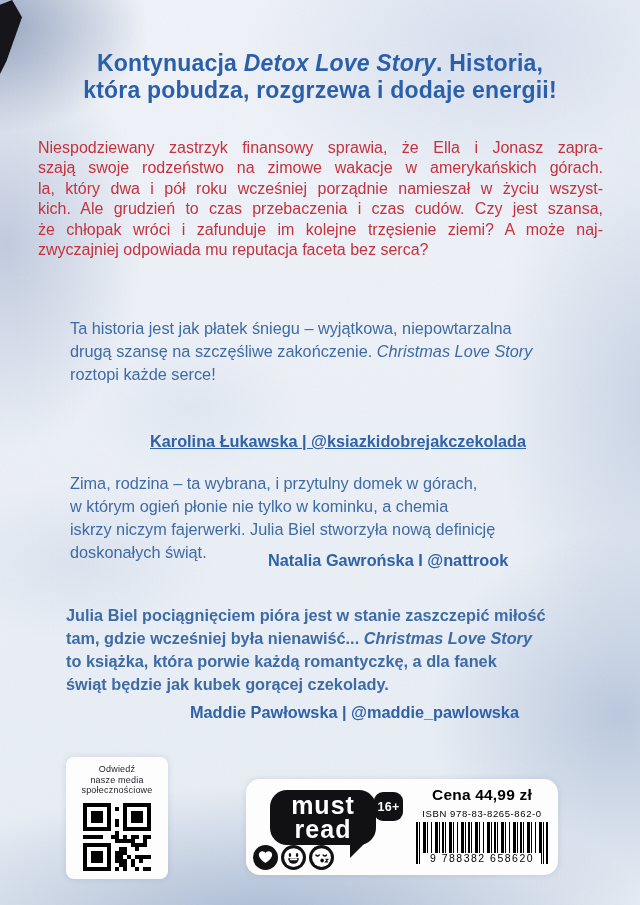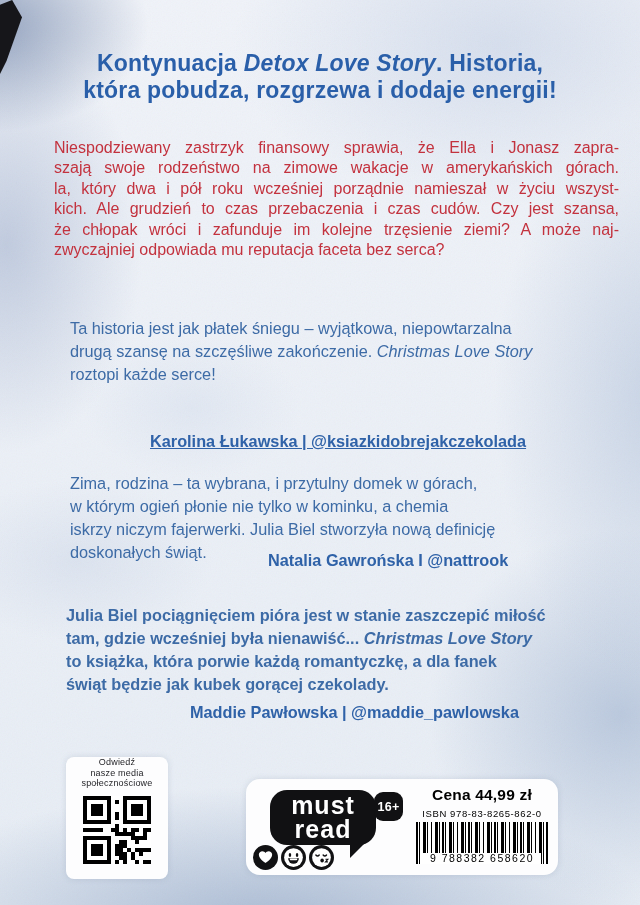--- a/index.html
+++ b/index.html
@@ -24,38 +24,38 @@
     clip-path:polygon(0 6%,55% 0,100% 22%,30% 78%,0 95%);
   }
   .tline{white-space:nowrap;}
   .ital{font-style:italic;}
 
   #headline{
     position:absolute;top:50px;left:0;width:640px;text-align:center;
     color:var(--c-headline);font-weight:bold;font-size:23px;line-height:27px;letter-spacing:.2px;
   }
   #synopsis{
-    position:absolute;top:138px;left:54px;width:565px;
+    position:absolute;top:138px;left:38px;width:565px;
     color:var(--c-synopsis);font-size:16px;line-height:20.4px;
   }
   #synopsis .tline{white-space:normal;text-align:justify;text-align-last:justify;}
   #synopsis .tline:last-child{text-align-last:left;}
 
   .quote{position:absolute;color:var(--c-quote);font-size:16.3px;line-height:23px;}
   #review1{top:317px;left:70px;}
   #review2{top:472px;left:70px;}
   #review3{top:604px;left:66px;font-weight:bold;}
   .attribution{position:absolute;color:var(--c-attribution);font-weight:bold;font-size:16.3px;white-space:nowrap;}
   #attr1{top:432px;left:150px;text-decoration:underline;}
   #attr2{top:551px;left:268px;}
   #attr3{top:703px;left:190px;}
 
   .panel{position:absolute;background:var(--c-panel);box-shadow:0 0 6px rgba(90,110,140,.18);}
   #qr-panel{left:66px;top:757px;width:102px;height:122px;border-radius:8px;}
-  #qr-caption{text-align:center;color:#26262a;font-size:9px;line-height:10.5px;letter-spacing:.2px;}
+  #qr-caption{margin-top:7px;text-align:center;color:#26262a;font-size:9px;line-height:10.5px;letter-spacing:.2px;}
   #qr-caption .tline{white-space:nowrap;}
   #qr-code{position:relative;width:68px;height:68px;margin:7px auto 0;background:#fff;}
   #qr-code .finder{position:absolute;width:28px;height:28px;border:4px solid #000;box-sizing:border-box;}
   #qr-code .finder::after{content:"";position:absolute;inset:4px;background:#000;}
   #qr-code .f-tl{left:0;top:0;} #qr-code .f-tr{right:0;top:0;} #qr-code .f-bl{left:0;bottom:0;}
   #qr-modules i{position:absolute;width:4px;height:4px;background:#000;}
 
   #brand-panel{left:246px;top:779px;width:312px;height:96px;border-radius:14px;}
   #logo-bubble{
     position:absolute;left:24px;top:11px;width:106px;height:55px;border-radius:17px;

